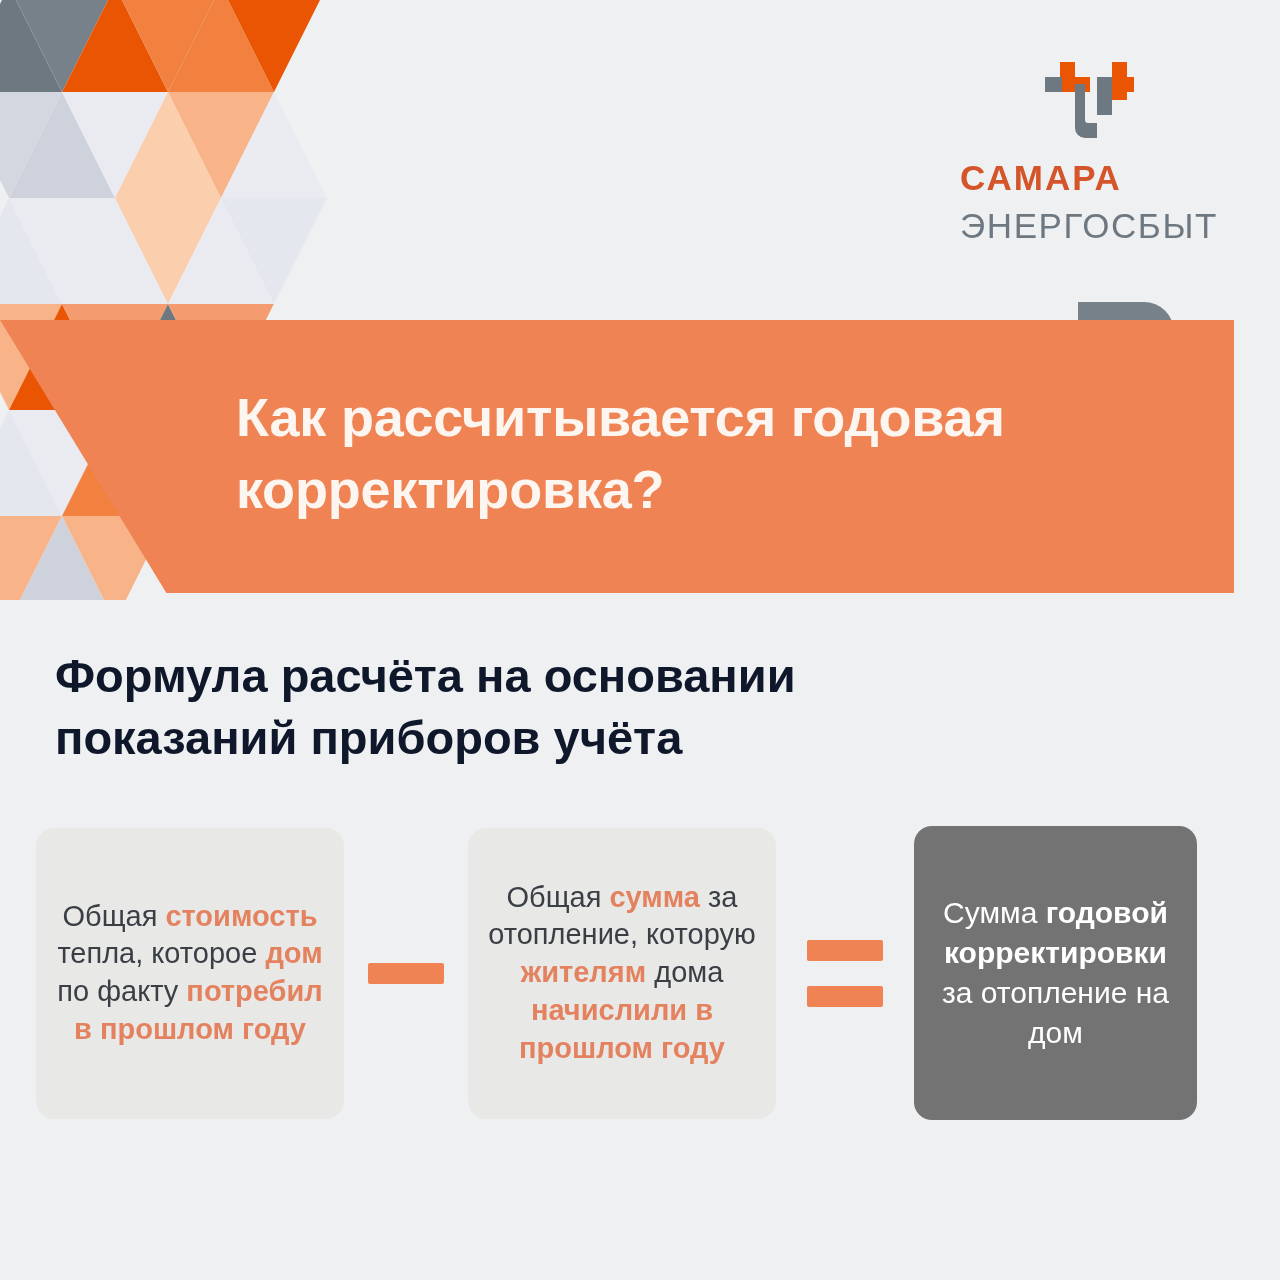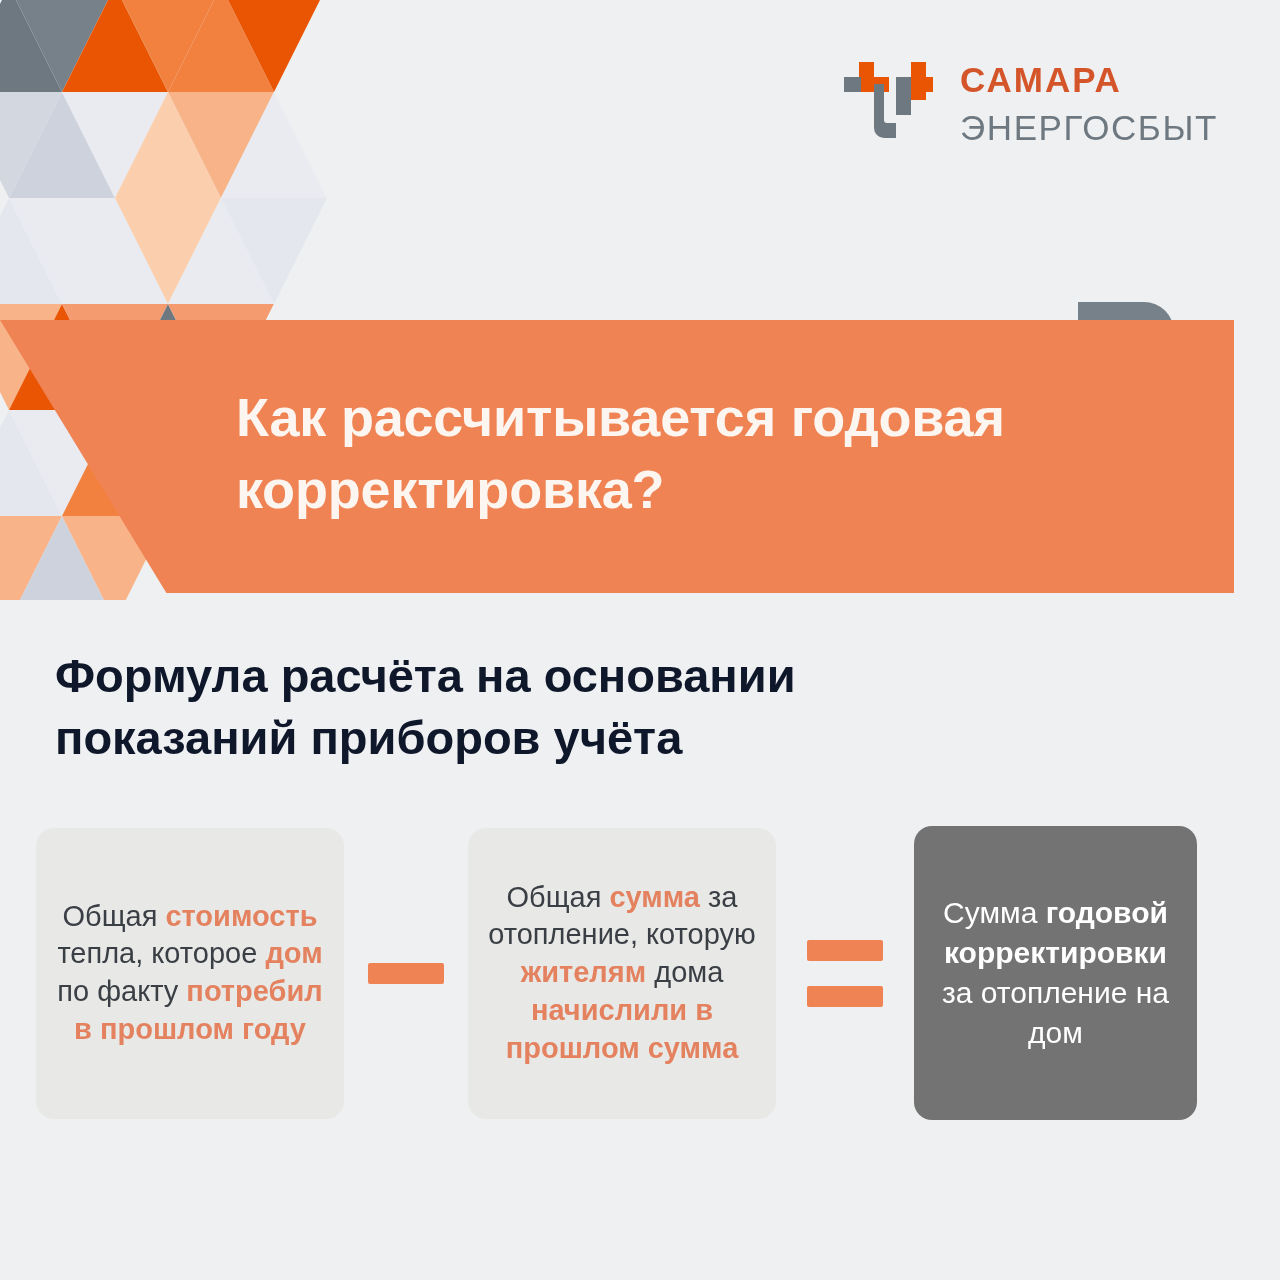--- a/index.html
+++ b/index.html
@@ -35,21 +35,22 @@
   }
   .mosaic svg { display: block; }
 
   
   .logo-block {
     position: absolute;
     right: 62px;
     top: 58px;
     display: flex;
     align-items: center;
-    gap: 24px;
+    gap: 10px;
+    flex-direction: column;
   }
   .logo-mark {
     width: 96px;
     height: 92px;
     flex: 0 0 auto;
   }
   .logo-words {
     display: flex;
     flex-direction: column;
     align-items: flex-start;
@@ -261,21 +262,21 @@
 
     <div class="card card-light">
       <span>Общая <b>стоимость</b> тепла, которое <b>дом</b> по факту <b>потребил в прошлом году</b></span>
     </div>
 
     <div class="op op-minus">
       <span class="op-bar"></span>
     </div>
 
     <div class="card card-light">
-      <span>Общая <b>сумма</b> за отопление, которую <b>жителям</b> дома <b>начислили в прошлом сумма</b></span>
+      <span>Общая <b>сумма</b> за отопление, которую <b>жителям</b> дома <b>начислили в прошлом году</b></span>
     </div>
 
     <div class="op op-equals">
       <span class="op-bar"></span>
       <span class="op-bar"></span>
     </div>
 
     <div class="card card-accent">
       <span>Сумма <b>годовой корректировки</b> за отопление на дом</span>
     </div>

